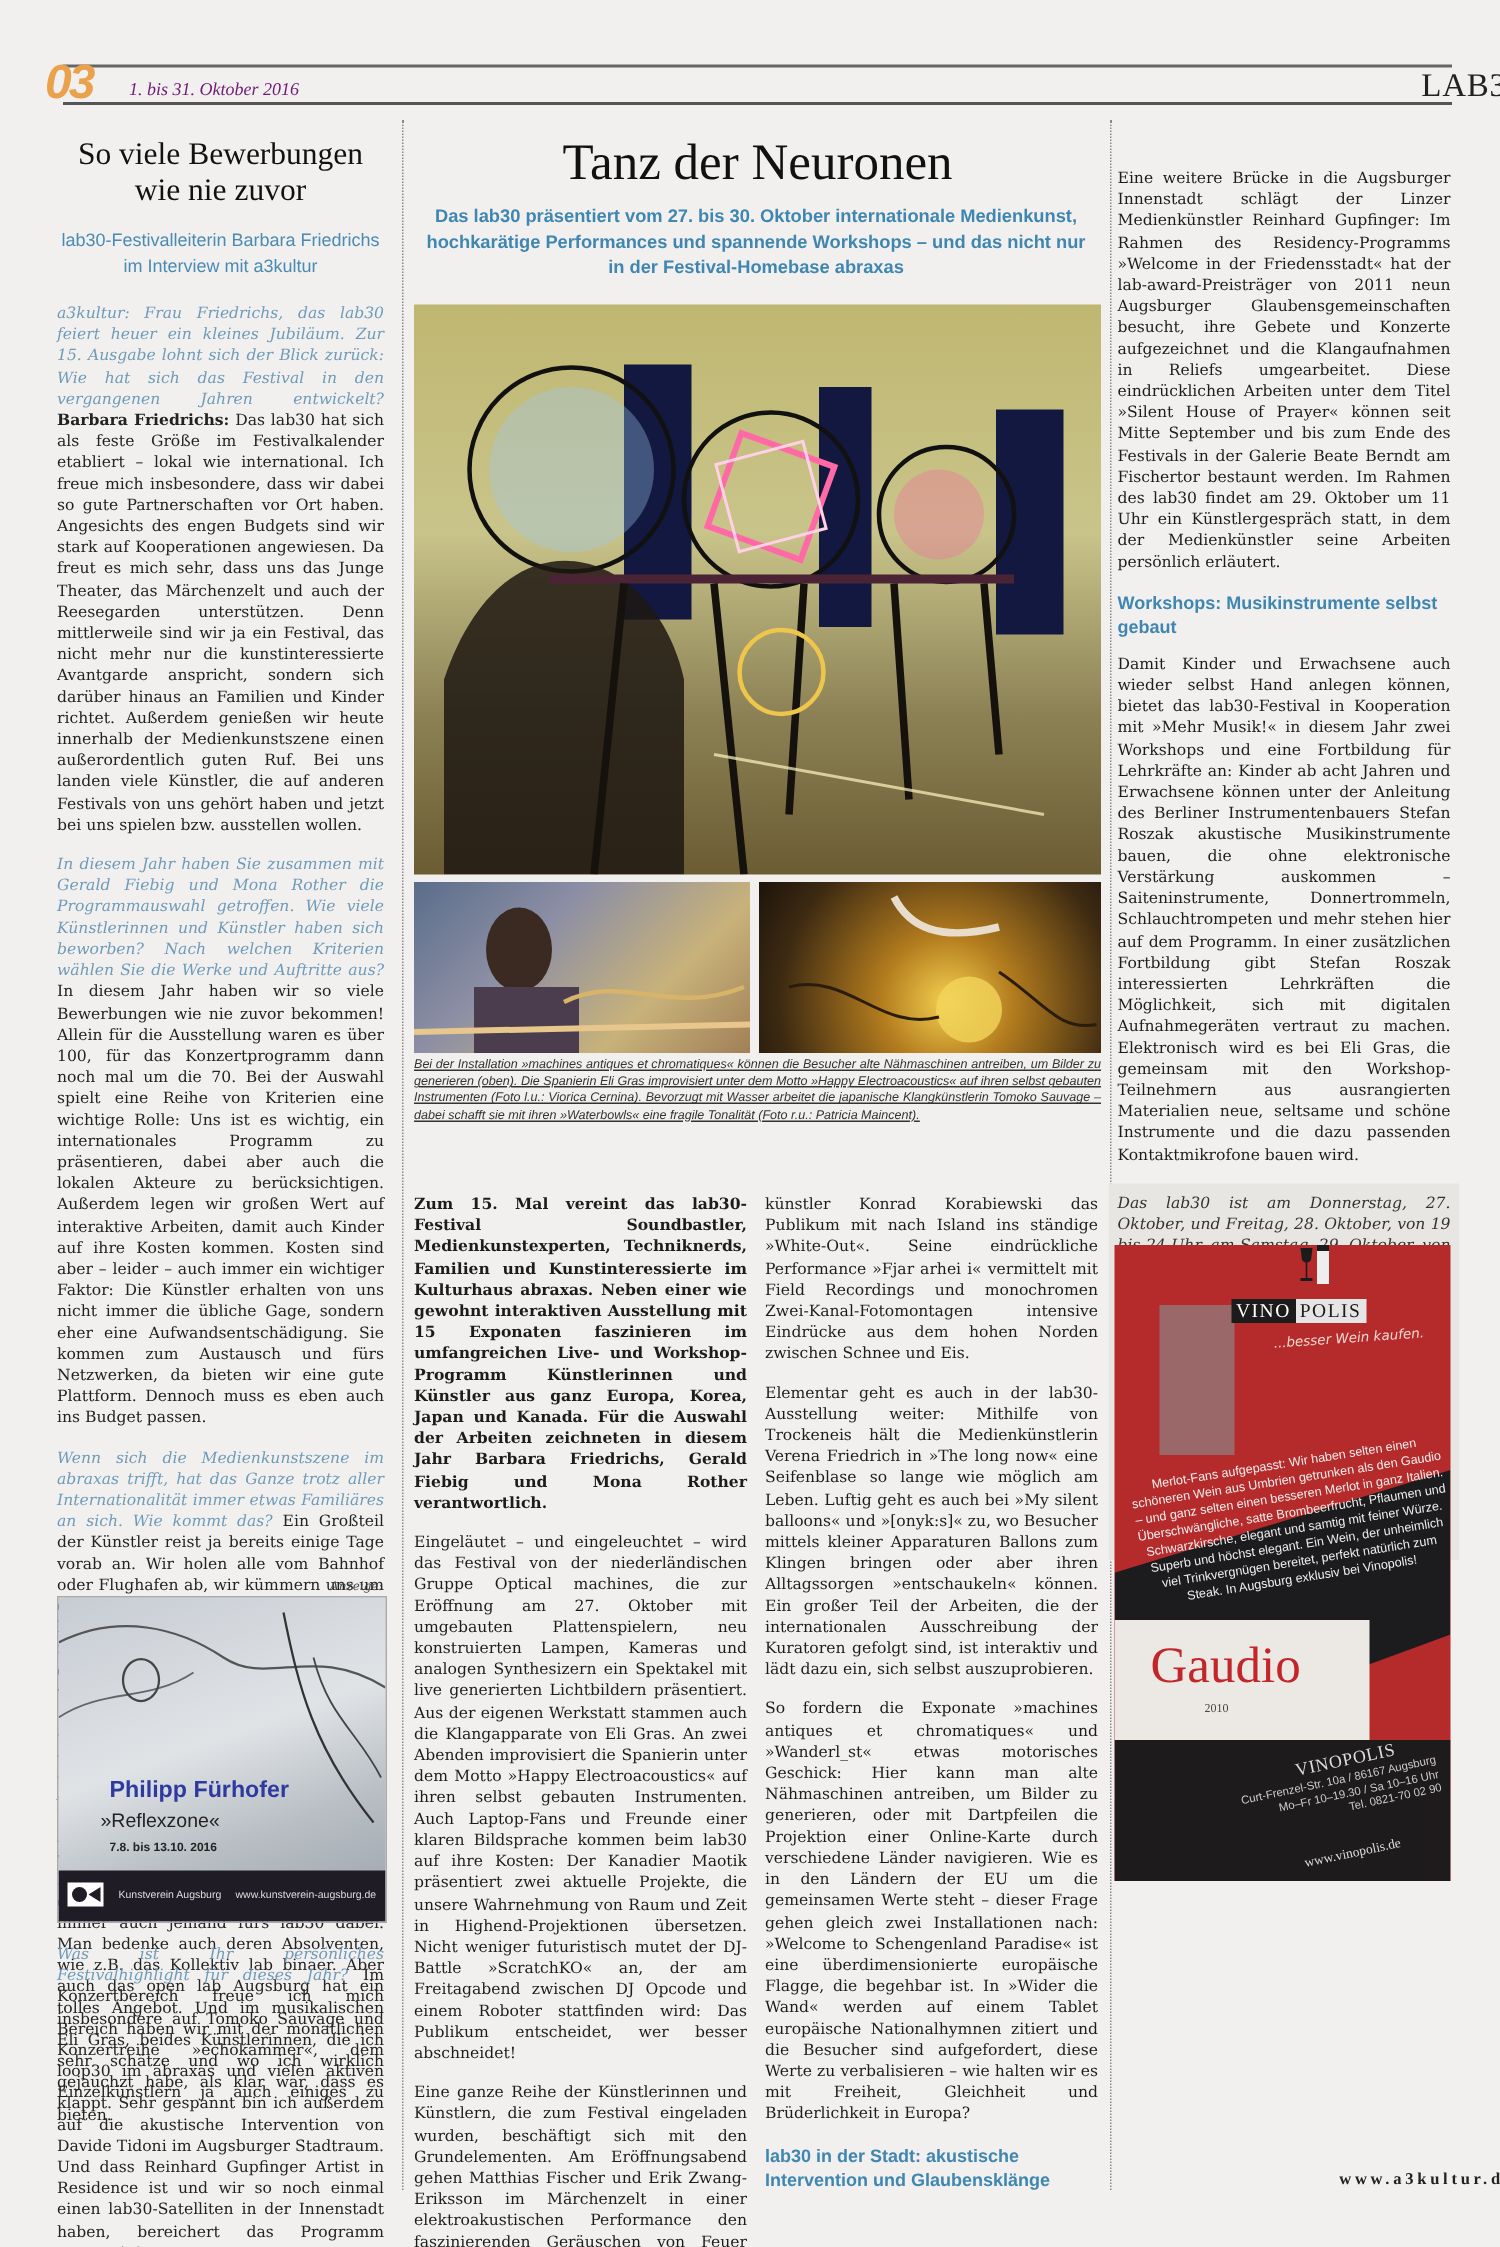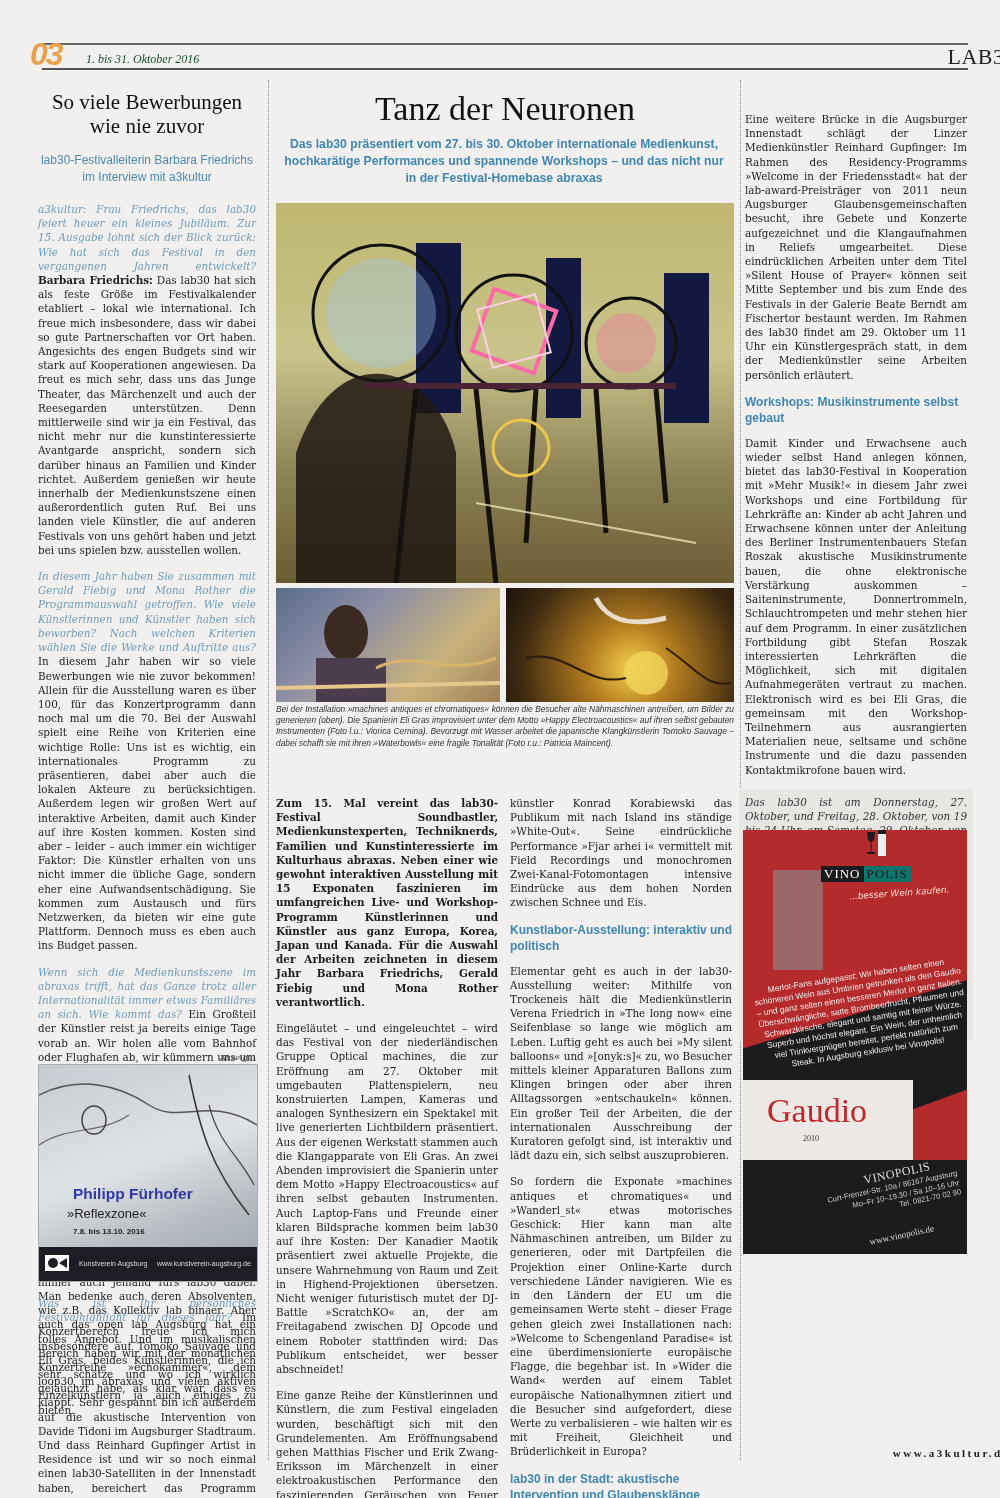--- a/index.html
+++ b/index.html
@@ -14,21 +14,21 @@
   
   .hdr-rule-top { position: absolute; left: 42px; top: 43px; width: 926px; height: 2px; background: #666; }
   .hdr-rule-bot { position: absolute; left: 42px; top: 68px; width: 926px; height: 2px; background: #555; }
   .issue-num {
     position: absolute; left: 30px; top: 36px;
     font-family: "Liberation Sans", sans-serif; font-weight: bold; font-style: italic;
     font-size: 32px; color: #e9a24b; letter-spacing: -2px; line-height: 36px;
   }
   .issue-date {
     position: absolute; left: 86px; top: 52px;
-    font-family: "Liberation Serif", serif; font-style: italic; font-size: 12px; color: #14532d;
+    font-family: "Liberation Serif", serif; font-style: italic; font-size: 12px; color: #701a75;
   }
   .brand {
     position: absolute; right: 32px; top: 44px;
     font-family: "Liberation Serif", serif; font-size: 22px; color: #222; letter-spacing: 0.5px;
   }
   
   .vsep { position: absolute; top: 80px; width: 0; border-left: 1px dotted #888; }
   
   .col { position: absolute; font-size: 10.4px; line-height: 14.2px; text-align: justify; hyphens: auto; }
   .col p { margin: 0 0 12px 0; }
@@ -59,21 +59,21 @@
     position: absolute; left: 276px; top: 588px; width: 224px; height: 114px; overflow: hidden;
     background: linear-gradient(135deg, #5a6d8a 0%, #8d8fa5 35%, #c8b27a 70%, #a08057 100%);
   }
   .photo-sm2 {
     position: absolute; left: 506px; top: 588px; width: 228px; height: 114px; overflow: hidden;
     background: radial-gradient(circle at 55% 70%, #f4cf4f 0%, #b27b1e 30%, #3d2a12 75%, #1c140b 100%);
   }
   .caption {
     position: absolute; left: 276px; top: 704px; width: 458px;
     font-family: "Liberation Sans", sans-serif; font-style: italic; font-size: 8.4px; line-height: 11.2px;
-    text-align: justify; color: #333;
+    text-align: justify; color: #333; text-decoration: underline;
   }
   .mid-head {
     font-family: "Liberation Sans", sans-serif; font-size: 12px; line-height: 16px;
     color: #3f86b0; font-weight: bold; margin: 4px 0 10px 0; text-align: left;
   }
   .lead { font-weight: bold; }
   .infobox {
     background: #e7e6e3; padding: 6px 6px 4px 6px; margin: 0 -6px;
     font-style: italic; color: #333;
   }
@@ -132,21 +132,21 @@
     position: absolute; left: 30px; top: 40px; width: 50px; height: 100px; background: #8d8b8e; opacity: .65;
   }
   .ad-right .glass-icon {
     position: absolute; left: 118px; top: 0px; width: 30px; height: 30px;
   }
   .ad-right .logo-box {
     position: absolute; left: 78px; top: 36px; width: 108px; height: 16px; display: flex;
     font-family: "Liberation Serif", serif; font-size: 13px; letter-spacing: 1px; line-height: 16px;
   }
   .ad-right .logo-box .vino { background: #1b1b1b; color: #fff; padding: 0 3px; }
-  .ad-right .logo-box .polis { background: #0f766e; color: #1b1b1b; padding: 0 3px; }
+  .ad-right .logo-box .polis { background: #e5e5e5; color: #1b1b1b; padding: 0 3px; }
   .ad-right .slogan {
     position: absolute; left: 106px; top: 58px; font-family: "DejaVu Sans", sans-serif; font-style: italic;
     font-size: 9px; color: #f1d9d0; transform: rotate(-4deg);
   }
   .ad-right .promo {
     position: absolute; left: 14px; top: 140px; width: 210px;
     font-family: "Liberation Sans", sans-serif; font-size: 8.4px; line-height: 11px; color: #eee;
     text-align: center; transform: rotate(-9deg); transform-origin: 50% 50%;
   }
   .ad-right .label {
@@ -284,21 +284,20 @@
   <div class="caption">Bei der Installation »machines antiques et chromatiques« können die Besucher alte Nähmaschinen antreiben, um Bilder zu generieren (oben). Die Spanierin Eli Gras improvisiert unter dem Motto »Happy Electroacoustics« auf ihren selbst gebauten Instrumenten (Foto l.u.: Viorica Cernina). Bevorzugt mit Wasser arbeitet die japanische Klangkünstlerin Tomoko Sauvage – dabei schafft sie mit ihren »Waterbowls« eine fragile Tonalität (Foto r.u.: Patricia Maincent).</div>
 
   <div class="col" style="left:276px;top:796px;width:222px;">
     <p class="lead">Zum 15. Mal vereint das lab30-Festival Soundbastler, Medienkunstexperten, Techniknerds, Familien und Kunstinteressierte im Kulturhaus abraxas. Neben einer wie gewohnt interaktiven Ausstellung mit 15 Exponaten faszinieren im umfangreichen Live- und Workshop-Programm Künstlerinnen und Künstler aus ganz Europa, Korea, Japan und Kanada. Für die Auswahl der Arbeiten zeichneten in diesem Jahr Barbara Friedrichs, Gerald Fiebig und Mona Rother verantwortlich.</p>
     <p>Eingeläutet – und eingeleuchtet – wird das Festival von der niederländischen Gruppe Optical machines, die zur Eröffnung am 27. Oktober mit umgebauten Plattenspielern, neu konstruierten Lampen, Kameras und analogen Synthesizern ein Spektakel mit live generierten Lichtbildern präsentiert. Aus der eigenen Werkstatt stammen auch die Klangapparate von Eli Gras. An zwei Abenden improvisiert die Spanierin unter dem Motto »Happy Electroacoustics« auf ihren selbst gebauten Instrumenten. Auch Laptop-Fans und Freunde einer klaren Bildsprache kommen beim lab30 auf ihre Kosten: Der Kanadier Maotik präsentiert zwei aktuelle Projekte, die unsere Wahrnehmung von Raum und Zeit in Highend-Projektionen übersetzen. Nicht weniger futuristisch mutet der DJ-Battle »ScratchKO« an, der am Freitagabend zwischen DJ Opcode und einem Roboter stattfinden wird: Das Publikum entscheidet, wer besser abschneidet!</p>
     <p style="height:202px;overflow:hidden;">Eine ganze Reihe der Künstlerinnen und Künstlern, die zum Festival eingeladen wurden, beschäftigt sich mit den Grundelementen. Am Eröffnungsabend gehen Matthias Fischer und Erik Zwang-Eriksson im Märchenzelt in einer elektroakustischen Performance den faszinierenden Geräuschen von Feuer nach. Die japanische Klangkünstlerin Tomoko Sauvage arbeitet hingegen mit Wasser: Mit Tropfen, Wellen und Blasen in ihren »Waterbowls« und zusätzlichem Audio-Feedback schafft sie eine fragile Tonalität. Der Luft wiederum hat sich die Koreanerin Sabina Ahn verschrieben, die in ihrer Performance »Breath« mit ihrem eigenen Atem eine Glühbirne zum Leuchten bringt. Am letzten Festivalabend schließlich nimmt der preisgekrönte Medienkünstler Konrad Korabiewski das Publikum mit nach Island ins ständige »White-Out«. Seine eindrückliche Performance »Fjar arhei i« vermittelt mit Field Recordings und monochromen Zwei-Kanal-Fotomontagen intensive Eindrücke aus dem hohen Norden zwischen Schnee und Eis.</p>
   </div>
 
   <div class="col" style="left:510px;top:796px;width:222px;">
     <p style="margin-bottom:12px;">künstler Konrad Korabiewski das Publikum mit nach Island ins ständige »White-Out«. Seine eindrückliche Performance »Fjar arhei i« vermittelt mit Field Recordings und monochromen Zwei-Kanal-Fotomontagen intensive Eindrücke aus dem hohen Norden zwischen Schnee und Eis.</p>
-    <div class="mid-head">Kunstlabor-Ausstellung: interaktiv und politisch</div>
     <p>Elementar geht es auch in der lab30-Ausstellung weiter: Mithilfe von Trockeneis hält die Medienkünstlerin Verena Friedrich in »The long now« eine Seifenblase so lange wie möglich am Leben. Luftig geht es auch bei »My silent balloons« und »[onyk:s]« zu, wo Besucher mittels kleiner Apparaturen Ballons zum Klingen bringen oder aber ihren Alltagssorgen »entschaukeln« können. Ein großer Teil der Arbeiten, die der internationalen Ausschreibung der Kuratoren gefolgt sind, ist interaktiv und lädt dazu ein, sich selbst auszuprobieren.</p>
     <p>So fordern die Exponate »machines antiques et chromatiques« und »Wanderl_st« etwas motorisches Geschick: Hier kann man alte Nähmaschinen antreiben, um Bilder zu generieren, oder mit Dartpfeilen die Projektion einer Online-Karte durch verschiedene Länder navigieren. Wie es in den Ländern der EU um die gemeinsamen Werte steht – dieser Frage gehen gleich zwei Installationen nach: »Welcome to Schengenland Paradise« ist eine überdimensionierte europäische Flagge, die begehbar ist. In »Wider die Wand« werden auf einem Tablet europäische Nationalhymnen zitiert und die Besucher sind aufgefordert, diese Werte zu verbalisieren – wie halten wir es mit Freiheit, Gleichheit und Brüderlichkeit in Europa?</p>
     <div class="mid-head">lab30 in der Stadt: akustische Intervention und Glaubensklänge</div>
 
   </div>
 
   <div class="col" style="left:745px;top:112px;width:222px;">
     <p>Eine weitere Brücke in die Augsburger Innenstadt schlägt der Linzer Medienkünstler Reinhard Gupfinger: Im Rahmen des Residency-Programms »Welcome in der Friedensstadt« hat der lab-award-Preisträger von 2011 neun Augsburger Glaubensgemeinschaften besucht, ihre Gebete und Konzerte aufgezeichnet und die Klangaufnahmen in Reliefs umgearbeitet. Diese eindrücklichen Arbeiten unter dem Titel »Silent House of Prayer« können seit Mitte September und bis zum Ende des Festivals in der Galerie Beate Berndt am Fischertor bestaunt werden. Im Rahmen des lab30 findet am 29. Oktober um 11 Uhr ein Künstlergespräch statt, in dem der Medienkünstler seine Arbeiten persönlich erläutert.</p>
     <div class="mid-head">Workshops: Musikinstrumente selbst gebaut</div>
     <p>Damit Kinder und Erwachsene auch wieder selbst Hand anlegen können, bietet das lab30-Festival in Kooperation mit »Mehr Musik!« in diesem Jahr zwei Workshops und eine Fortbildung für Lehrkräfte an: Kinder ab acht Jahren und Erwachsene können unter der Anleitung des Berliner Instrumentenbauers Stefan Roszak akustische Musikinstrumente bauen, die ohne elektronische Verstärkung auskommen – Saiteninstrumente, Donnertrommeln, Schlauchtrompeten und mehr stehen hier auf dem Programm. In einer zusätzlichen Fortbildung gibt Stefan Roszak interessierten Lehrkräften die Möglichkeit, sich mit digitalen Aufnahmegeräten vertraut zu machen. Elektronisch wird es bei Eli Gras, die gemeinsam mit den Workshop-Teilnehmern aus ausrangierten Materialien neue, seltsame und schöne Instrumente und die dazu passenden Kontaktmikrofone bauen wird.</p>

